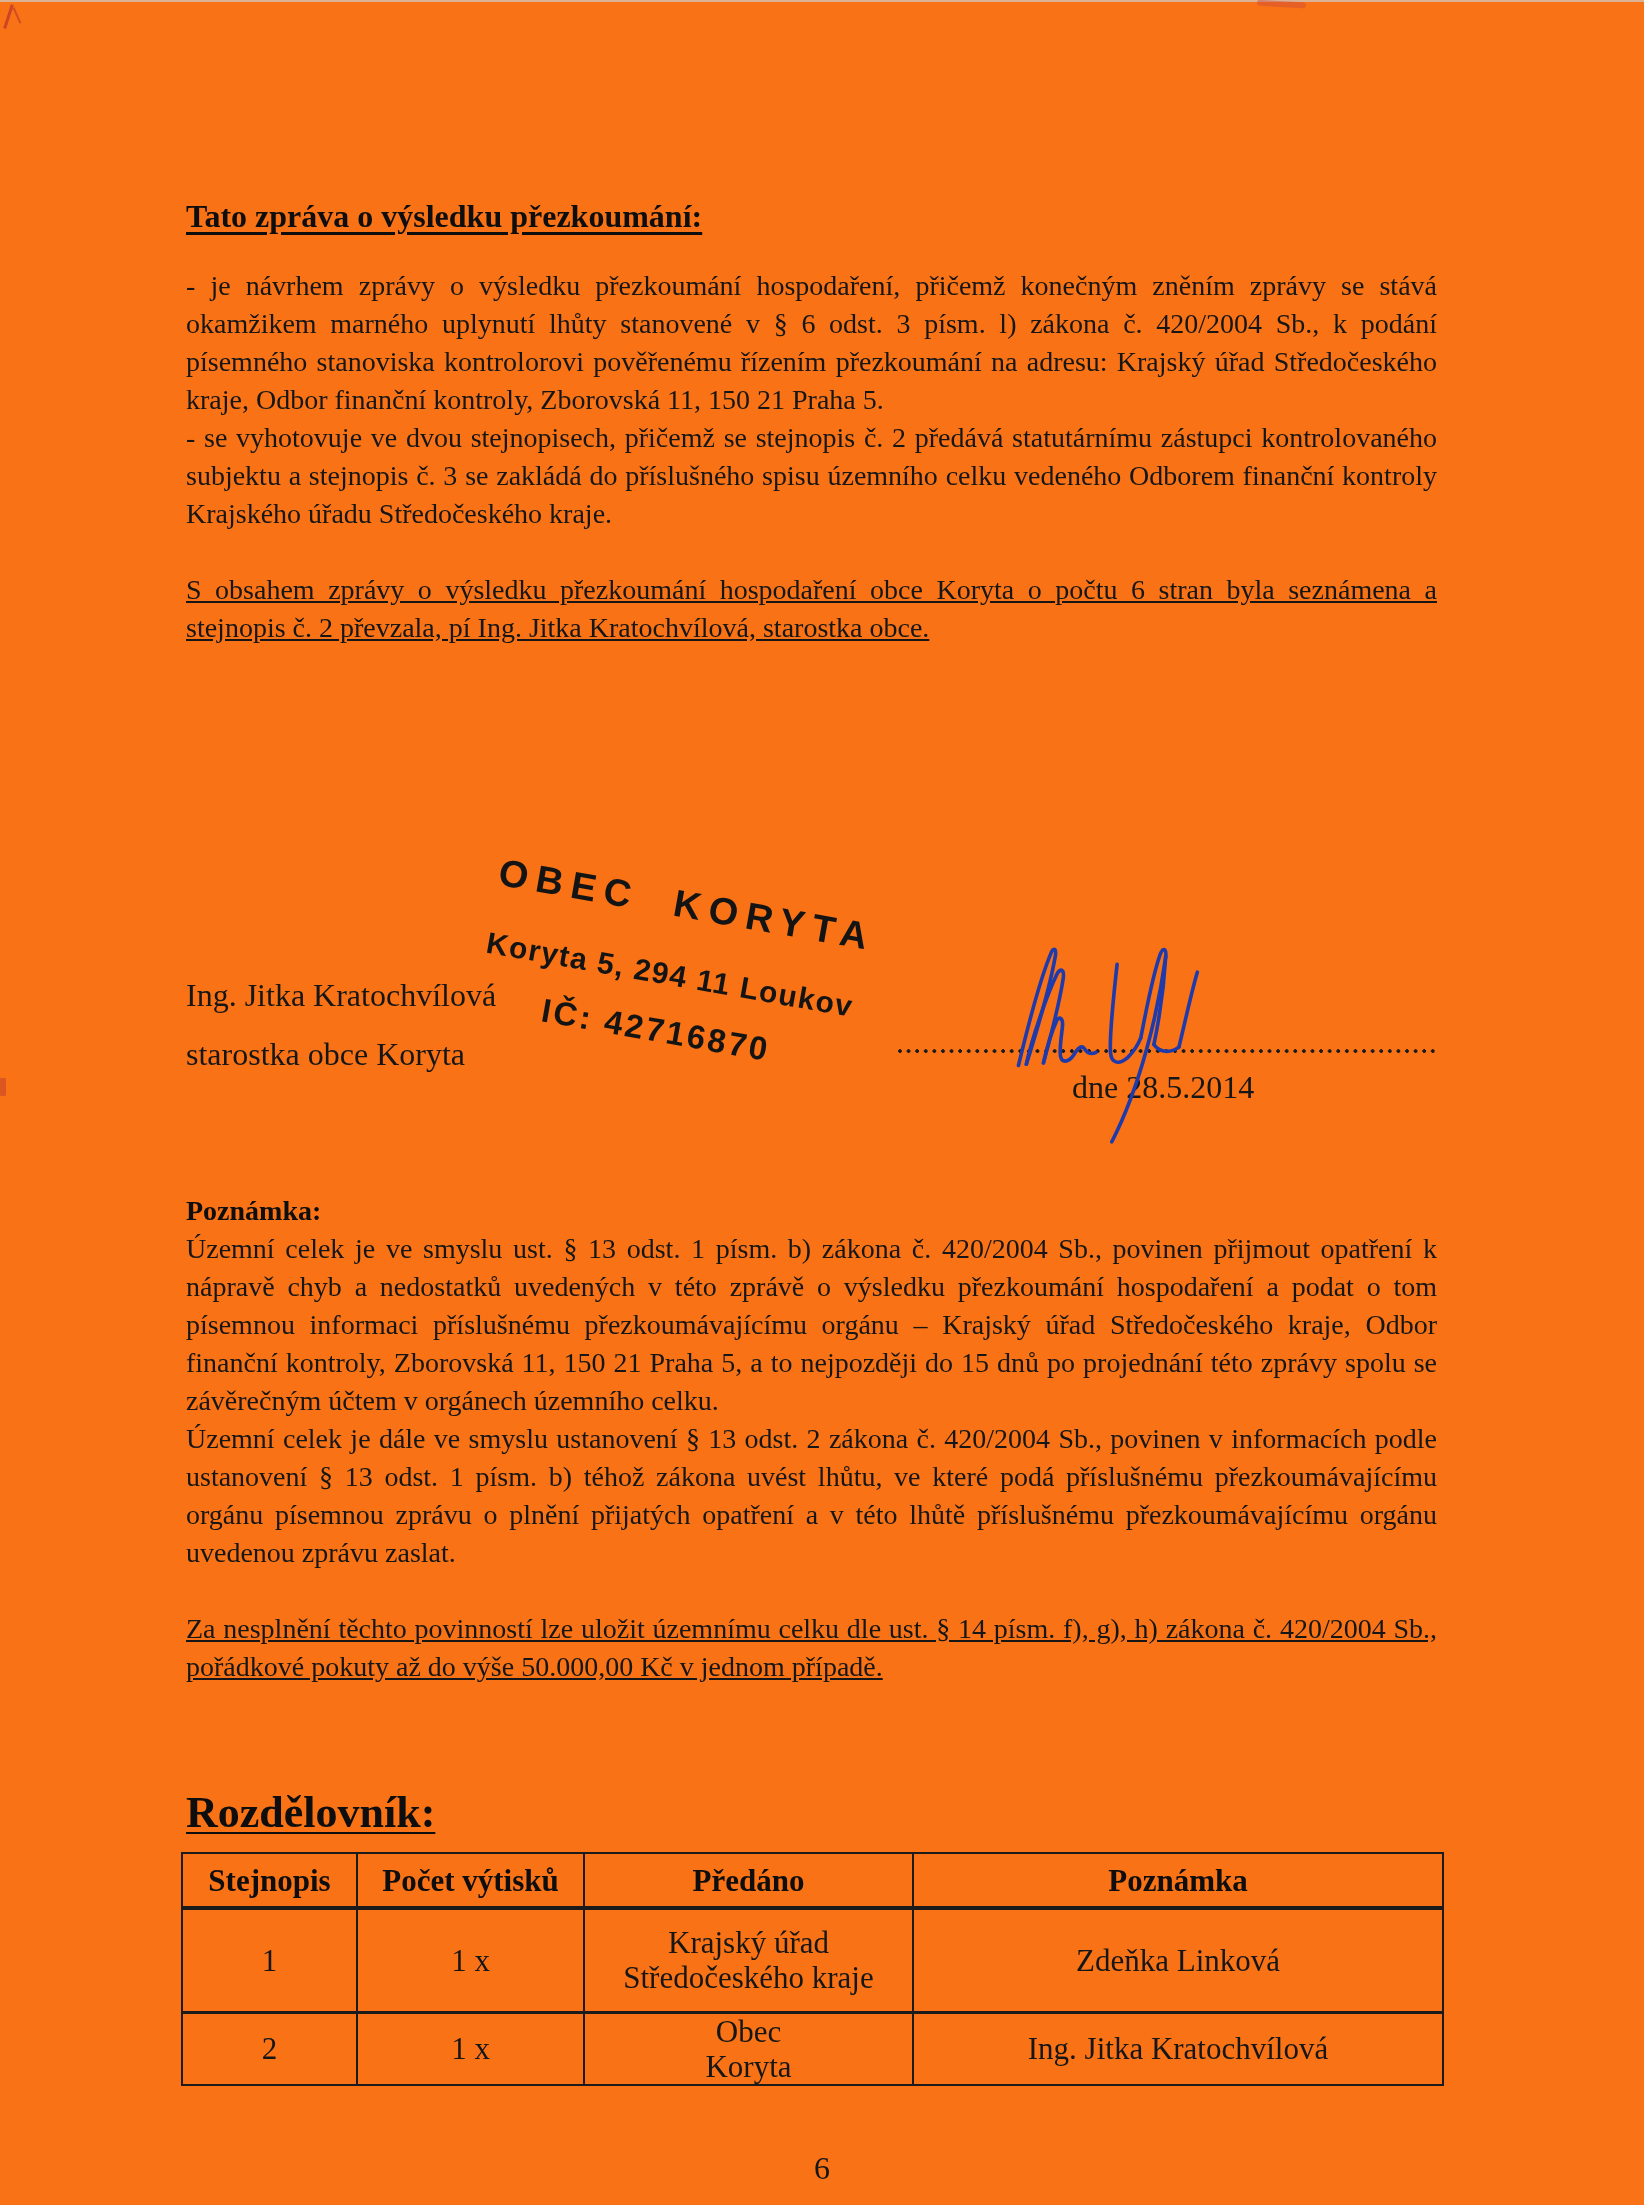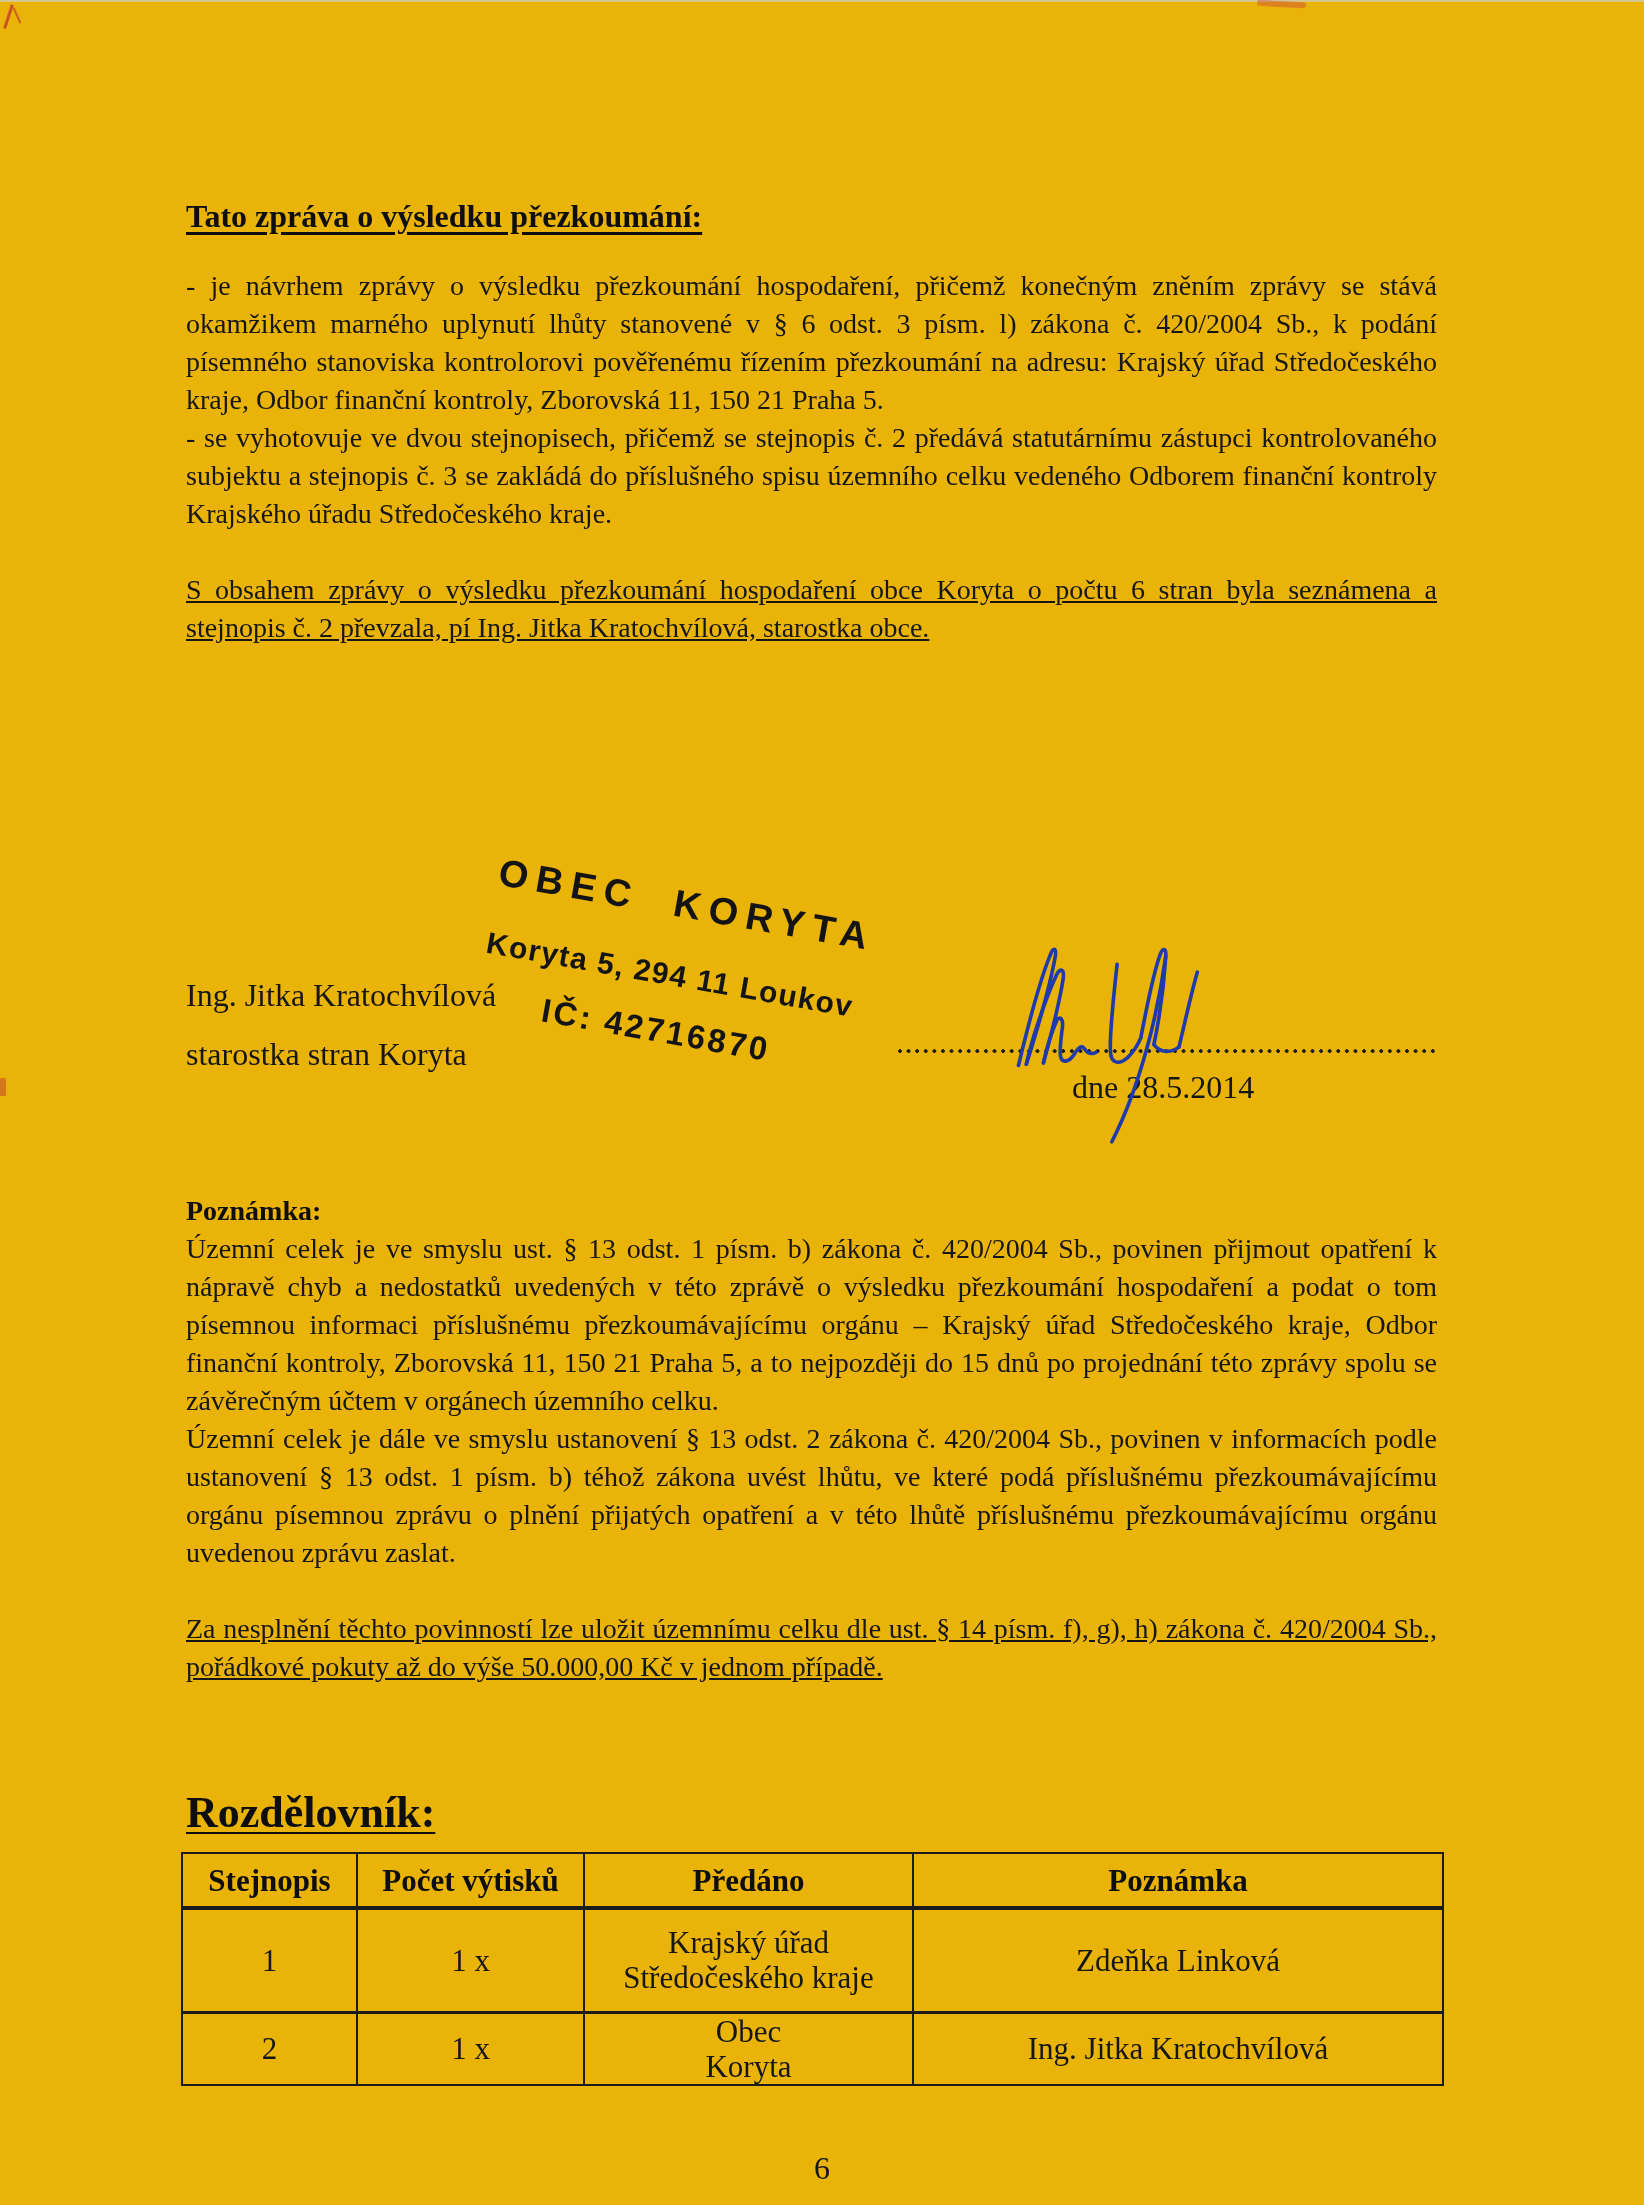--- a/index.html
+++ b/index.html
@@ -1,19 +1,19 @@
 <!DOCTYPE html>
 <html style="font-size:10.5px"><head>
 <meta charset="utf-8">
 <style>
   html,body{margin:0;padding:0;background:#e8e8e6;}
   .page{
     position:relative;
     width:1644px;height:2205px;
-    background:#eab308;
+    background:#f97316;
     font-family:"Liberation Serif","DejaVu Serif",serif;
     color:#161616;
     overflow:hidden;
   }
   .scan-top-edge{position:absolute;left:0;top:0;width:100%;height:2px;background:#cfcfcb;opacity:.7;}
   
   .mark-red-tl1{position:absolute;left:6.6px;top:4px;width:2.6px;height:25px;background:#c0392b;transform:rotate(18deg);opacity:.8;}
   .mark-red-tl2{position:absolute;left:16px;top:6.6px;width:2px;height:17px;background:#c0392b;transform:rotate(-24deg);opacity:.65;}
   .mark-red-tr{position:absolute;left:1257px;top:1.3px;width:49px;height:6px;background:#cf4a3a;transform:rotate(3deg);opacity:.45;border-radius:2.6px;}
   .mark-red-left{position:absolute;left:0px;top:1078px;width:6px;height:18.4px;background:#c0392b;opacity:.5;border-radius:1.3px;}
@@ -101,21 +101,21 @@
     <p class="gap-top">S obsahem zprávy o výsledku přezkoumání hospodaření obce Koryta o počtu 6 stran byla seznámena a stejnopis č. 2 převzala,  pí Ing. Jitka Kratochvílová, starostka obce.</p>
   </div>
 
   <div class="stamp">
     <div class="stamp-l1">OBEC KORYTA</div>
     <div class="stamp-l2">Koryta 5, 294 11 Loukov</div>
     <div class="stamp-l3">IČ: 42716870</div>
   </div>
 
   <div class="signatory-name">Ing. Jitka Kratochvílová</div>
-  <div class="signatory-title">starostka stran Koryta</div>
+  <div class="signatory-title">starostka obce Koryta</div>
 
   <div class="sig-dotted"></div>
 
   <svg class="sig-svg" viewBox="0 0 340 330" fill="none">
     <g stroke="#1e3aab" stroke-width="5.5" stroke-linecap="round" fill="none">
       <path d="M 46 200 C 58 150 78 70 96 28 C 100 20 104 22 102 34 C 92 90 70 160 58 198"></path>
       <path d="M 58 198 C 66 160 88 96 104 62 C 110 50 116 54 114 68 C 106 118 92 166 84 196"></path>
       <path d="M 84 196 C 88 178 96 150 104 132 C 108 124 114 128 113 140 C 111 158 108 176 110 186 C 112 196 122 196 130 184 C 136 174 142 168 146 174 C 150 180 156 184 164 180"></path>
       <path d="M 196 46 C 190 100 184 156 186 180 C 187 196 198 200 212 188 C 222 178 228 168 232 158"></path>
       <path d="M 232 158 C 240 118 250 62 262 30 C 266 20 271 22 270 34 C 268 68 262 120 252 168"></path>

